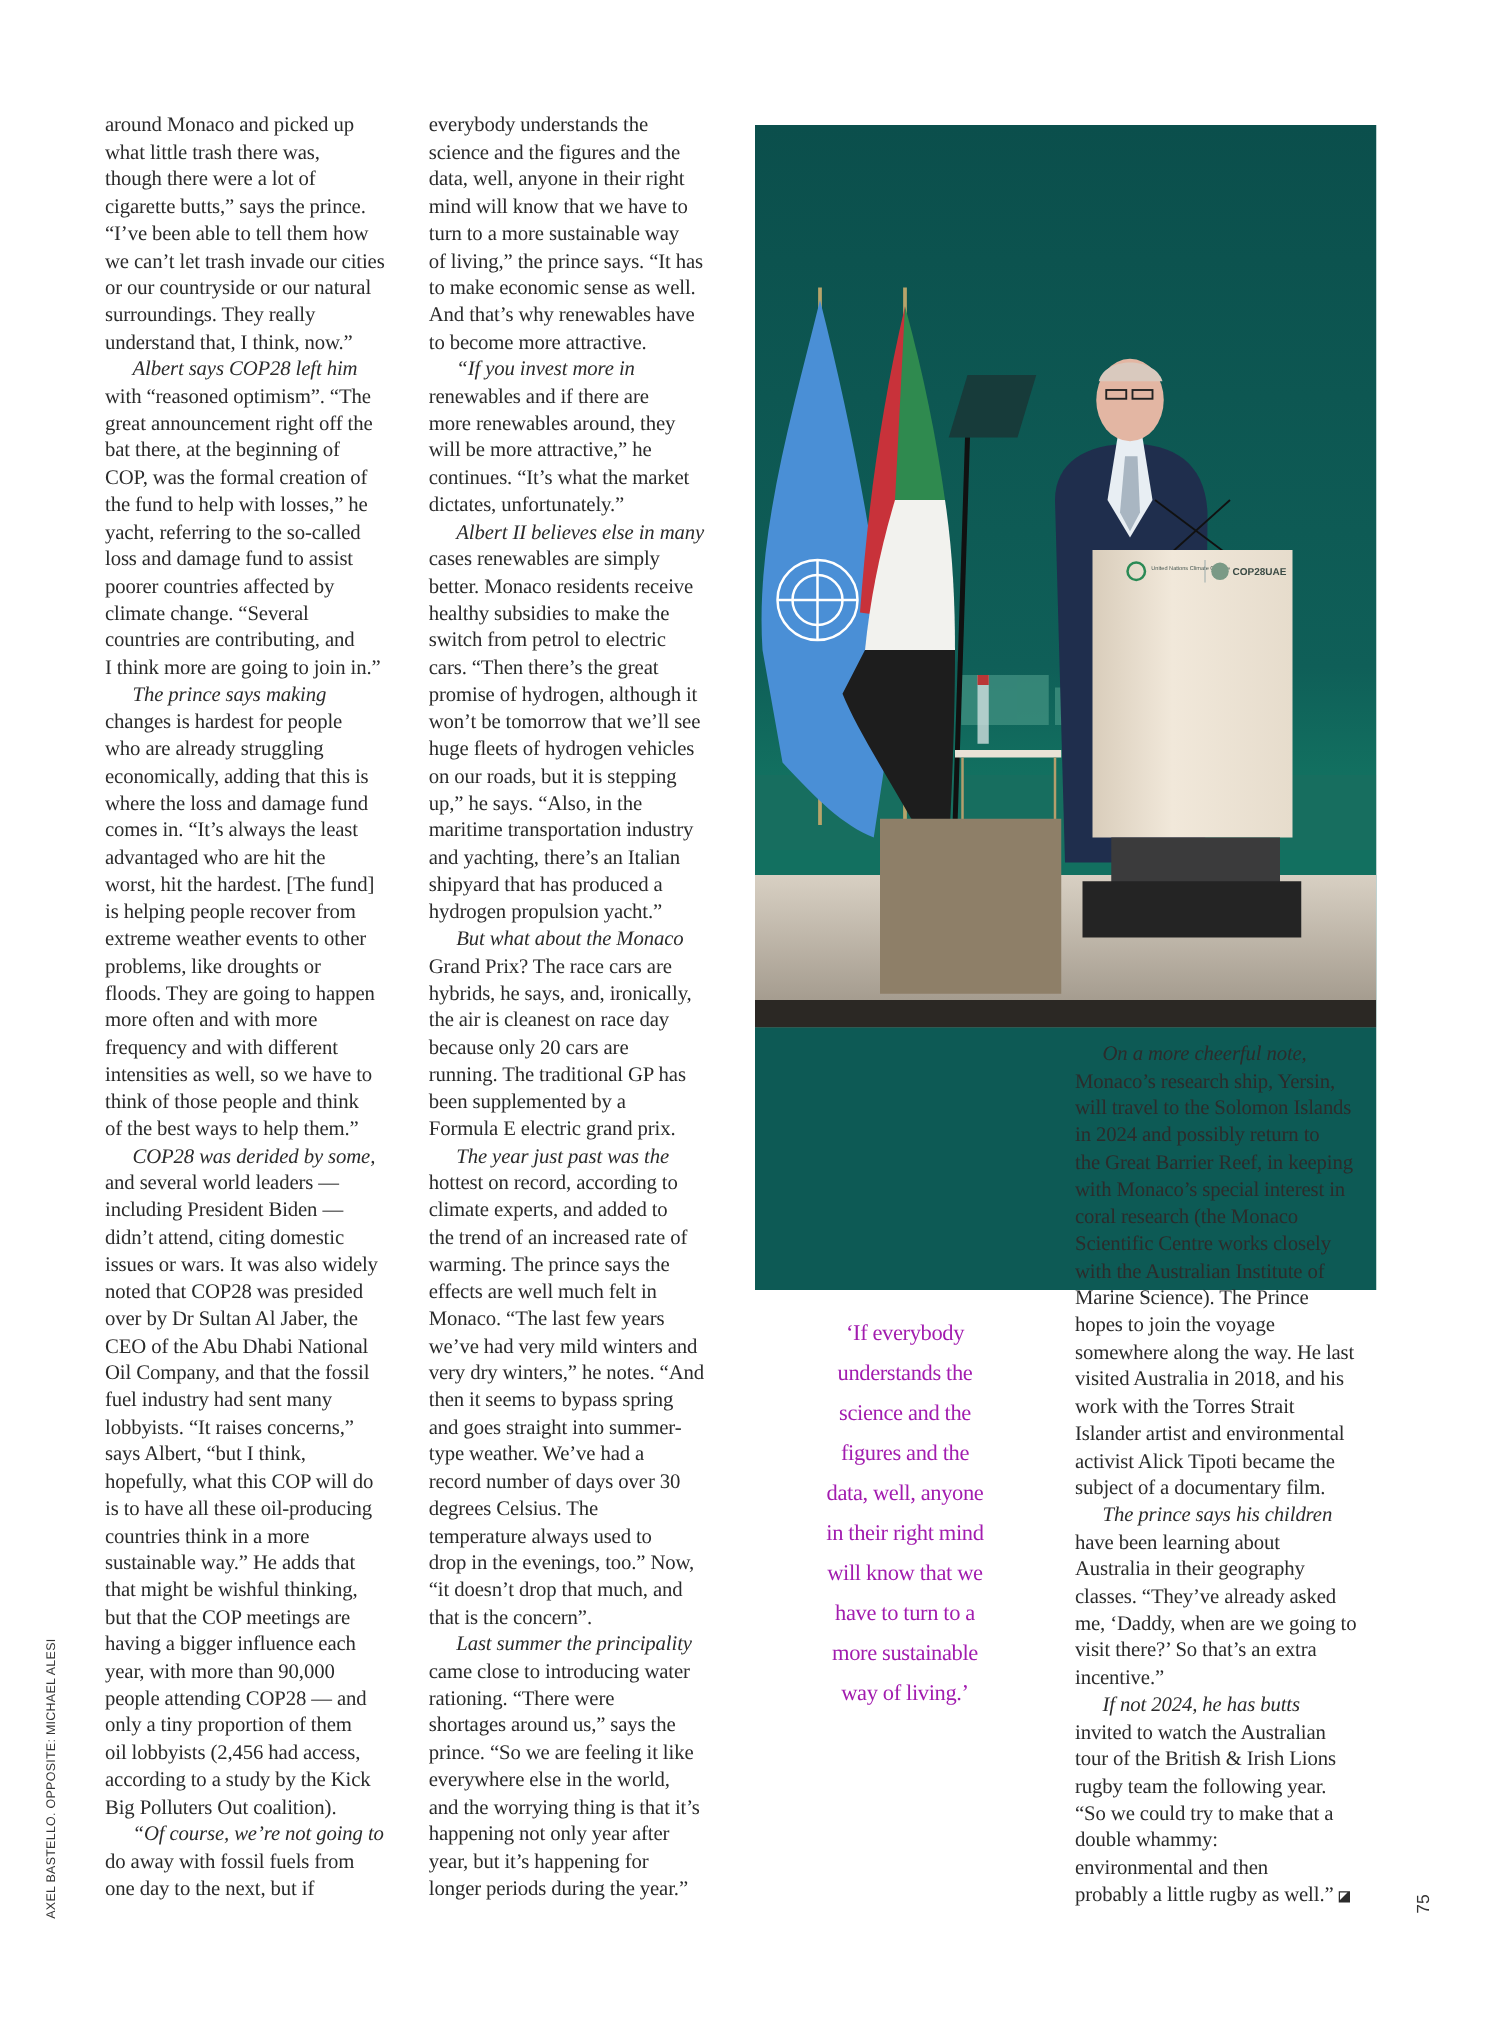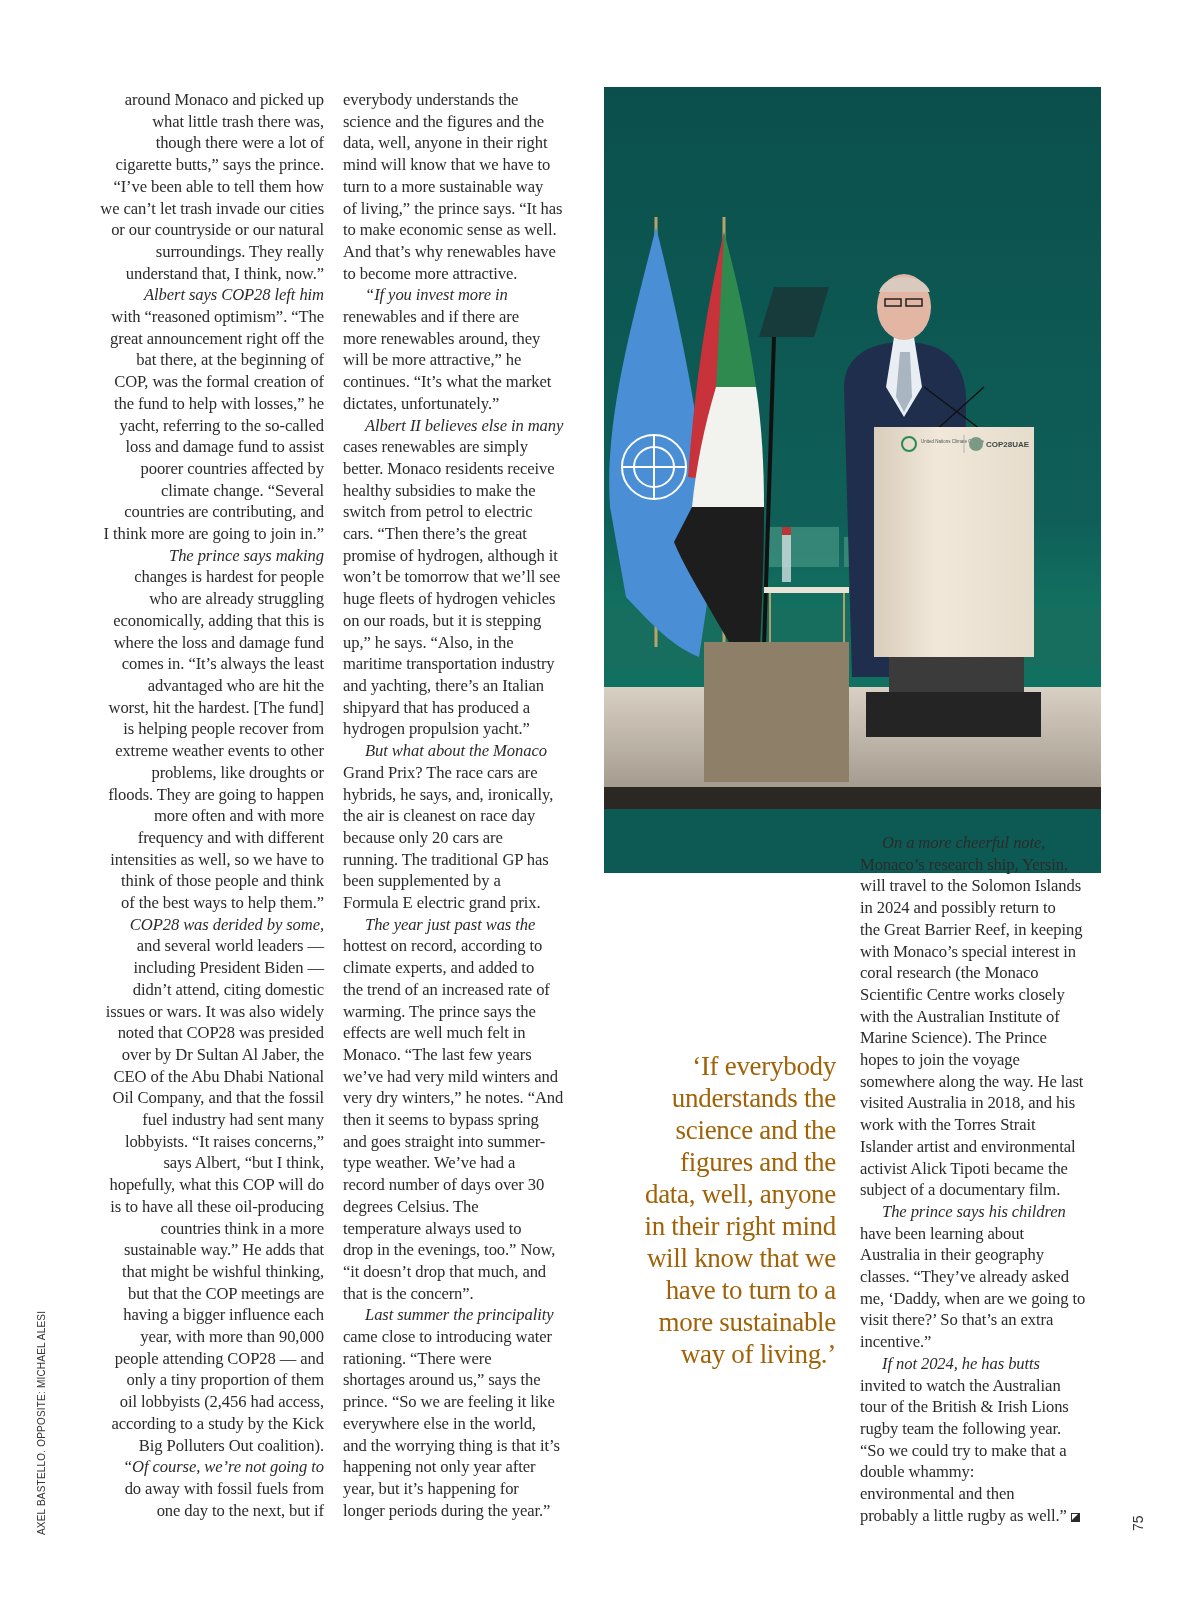--- a/index.html
+++ b/index.html
@@ -2,29 +2,29 @@
 <html><head>
 <meta charset="utf-8">
 <style>
   html, body { margin: 0; padding: 0; background: #ffffff; }
   body { width: 1190px; height: 1615px; position: relative; overflow: hidden;
          font-family: "DejaVu Serif", "Liberation Serif", serif; color: #2a2a2a; }
   .col { position: absolute; top: 89px; font-family: "Liberation Serif", "DejaVu Serif", serif;
          font-size: 16.6px; line-height: 21.7px; letter-spacing: -0.1px; color: #2b2b2b; }
   .col .line { white-space: nowrap; display: block; }
   .col .indent { padding-left: 22px; font-style: italic; }
-  #col1 { left: 84px; width: 240px; text-align: right; }
+  #col1 { left: 84px; width: 240px; }
   #col2 { left: 343px; width: 240px; }
   #col3 { left: 860px; top: 832px; width: 240px; }
-  .photo { position: absolute; left: 604px; top: 87px; width: 497px; height: 786px;
+  .photo { position: absolute; left: 604px; top: 100px; width: 497px; height: 932px;
            overflow: hidden; background: #0d5a55; }
   .photo svg { display: block; }
-  .pullquote { position: absolute; left: 612px; top: 1050px; width: 224px; text-align: right;
-               font-family: "Liberation Serif", "DejaVu Serif", serif; font-size: 27px;
-               line-height: 32px; color: #a16207; letter-spacing: -0.3px; }
+  .pullquote { position: absolute; left: 612px; top: 1050px; width: 224px; text-align: center;
+               font-family: "Liberation Serif", "DejaVu Serif", serif; font-size: 18px;
+               line-height: 32px; color: #a21caf; letter-spacing: -0.3px; }
   .pullquote span { display: block; white-space: nowrap; }
   .credit { position: absolute; left: 36px; top: 1535px; transform: rotate(-90deg);
             transform-origin: left top; font-family: "Liberation Sans", "DejaVu Sans", sans-serif;
             font-size: 10px; letter-spacing: 0.2px; color: #333; white-space: nowrap; }
   .folio { position: absolute; left: 1130px; top: 1531px; transform: rotate(-90deg);
            transform-origin: left top; font-family: "Liberation Sans", "DejaVu Sans", sans-serif;
            font-size: 14px; color: #333; }
   .endmark { display: inline-block; width: 9px; height: 9px; background: #2b2b2b; margin-left: 4px;
              vertical-align: -1px; position: relative; }
   .endmark::after { content: ""; position: absolute; left: 1px; top: 1px; width: 0; height: 0;

